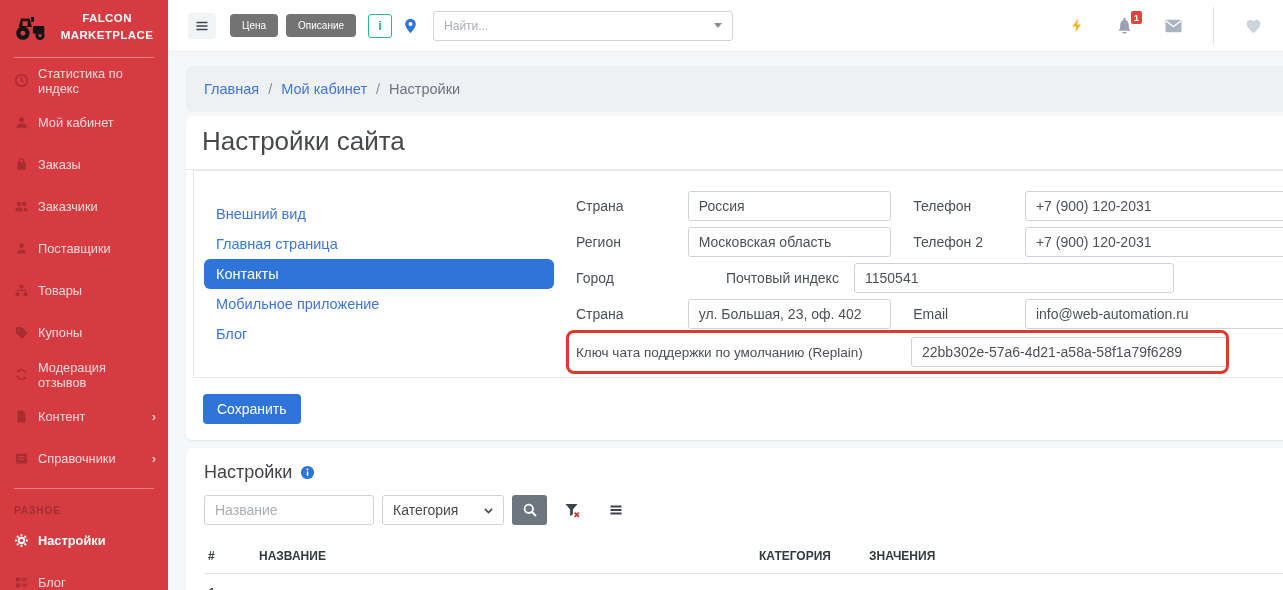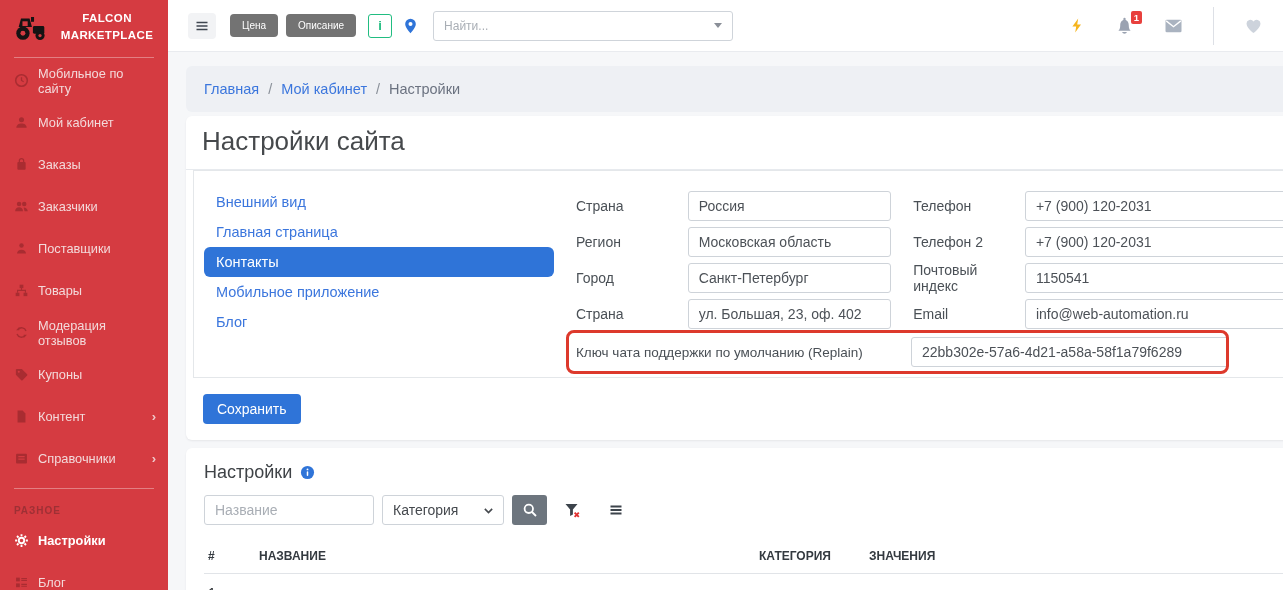--- a/index.html
+++ b/index.html
@@ -39,21 +39,21 @@
   .breadcrumb { width:1120px; height:46px; background:#eef0f4; border-radius:6px; display:flex; align-items:center; padding:0 18px; font-size:14.5px; margin-bottom:4px; }
   .bc-link { color:#3b76dd; cursor:pointer; }
   .bc-sep { color:#8a9099; margin:0 9px; }
   .bc-cur { color:#6b7280; }
 
   .card { width:1120px; background:#fff; border-radius:6px; box-shadow:0 1px 2px rgba(33,40,50,.08); }
   .card1 { margin-bottom:8px; }
   .page-title { font-size:26px; font-weight:400; color:#46494c; padding:10px 16px 12px 16px; border-bottom:1px solid #e7eaee; }
 
   .panel { margin-left:7px; border:1px solid #e4e7ea; display:flex; width:1113px; }
-  .tabs-col { width:370px; flex:none; padding:16px 10px; }
+  .tabs-col { width:370px; flex:none; padding:28px 10px; }
   .tab-item { height:30px; line-height:30px; padding-left:12px; font-size:14.5px; color:#3b76dd; border-radius:6px; cursor:pointer; }
   .tab-item.active { background:#2f74d8; color:#fff; }
   .form-col { flex:none; width:743px; padding:20px 0 10px 12px; }
   .f-row { display:flex; align-items:center; height:30px; margin-bottom:6px; }
   .f-label { width:128px; font-size:14px; color:#4a5056; }
   .inp { height:30px; border:1px solid #ced3d9; border-radius:3px; padding:0 10px; font-size:14px; color:#4c5157; font-family:inherit; outline:none; background:#fff; }
   .inp1 { width:230px; }
   .f-gap { width:22px; flex:none; }
   .inp2 { width:320px; }
   .hl-row { position:relative; display:flex; align-items:center; height:30px; margin-top:8px; }
@@ -106,21 +106,21 @@
     </div>
     <div class="s-div"></div>
 
     <div class="s-item">
       <span style="display:flex;">
           <svg width="15" height="15" viewBox="0 0 16 16">
             <circle cx="8" cy="8" r="6.2" fill="none" stroke="currentColor" stroke-width="1.6"></circle>
             <path d="M8 4.6V8l2.3 1.4" fill="none" stroke="currentColor" stroke-width="1.4"></path>
           </svg>
         </span>
-      <span>Мобильное по сайту</span>
+      <span>Статистика по индекс</span>
     </div>
     <div class="s-item">
       <span style="display:flex;">
           <svg width="15" height="15" viewBox="0 0 16 16">
             <circle cx="8" cy="5" r="2.7" fill="currentColor"></circle>
             <path d="M2.5 13.6c0-3 2.5-4.6 5.5-4.6s5.5 1.6 5.5 4.6z" fill="currentColor"></path>
           </svg>
         </span>
       <span>Мой кабинет</span>
     </div>
@@ -160,36 +160,36 @@
             <rect x="1.8" y="10.4" width="4" height="3.6" fill="currentColor"></rect>
             <rect x="10.2" y="10.4" width="4" height="3.6" fill="currentColor"></rect>
             <path d="M8 5.4v2.4M3.8 10.4V7.8h8.4v2.6" fill="none" stroke="currentColor" stroke-width="1.2"></path>
           </svg>
         </span>
       <span>Товары</span>
     </div>
     <div class="s-item">
       <span style="display:flex;">
           <svg width="15" height="15" viewBox="0 0 16 16">
+            <path d="M2 8.3V3a1 1 0 0 1 1-1h5.3L14 7.7a1 1 0 0 1 0 1.4l-4.9 4.9a1 1 0 0 1-1.4 0z" fill="currentColor"></path>
+            <circle cx="5.1" cy="5.1" r="1.1" fill="#d53b41"></circle>
+          </svg>
+        </span>
+      <span>Купоны</span>
+    </div>
+    <div class="s-item">
+      <span style="display:flex;">
+          <svg width="15" height="15" viewBox="0 0 16 16">
             <path d="M12.8 6.3A5 5 0 0 0 4.2 4.9" fill="none" stroke="currentColor" stroke-width="1.5"></path>
             <path d="M3.2 9.7a5 5 0 0 0 8.6 1.4" fill="none" stroke="currentColor" stroke-width="1.5"></path>
             <path d="M5.6 2.2v3.4H2.2z" fill="currentColor"></path>
             <path d="M10.4 13.8v-3.4h3.4z" fill="currentColor"></path>
           </svg>
         </span>
       <span>Модерация отзывов</span>
-    </div>
-    <div class="s-item">
-      <span style="display:flex;">
-          <svg width="15" height="15" viewBox="0 0 16 16">
-            <path d="M2 8.3V3a1 1 0 0 1 1-1h5.3L14 7.7a1 1 0 0 1 0 1.4l-4.9 4.9a1 1 0 0 1-1.4 0z" fill="currentColor"></path>
-            <circle cx="5.1" cy="5.1" r="1.1" fill="#d53b41"></circle>
-          </svg>
-        </span>
-      <span>Купоны</span>
     </div>
     <div class="s-item">
       <span style="display:flex;">
           <svg width="15" height="15" viewBox="0 0 16 16">
             <path d="M3.8 1.6h5.4l3 3.2v9.6H3.8z" fill="currentColor"></path>
           </svg>
         </span>
       <span>Контент</span>
       <span class="chev">›</span>
     </div>
@@ -315,21 +315,20 @@
             </div>
             <div class="f-row">
               <span class="f-label">Регион</span>
               <input class="inp inp1" value="Московская область" style="">
               <span class="f-gap"></span>
               <span class="f-label">Телефон 2</span>
               <input class="inp inp2" value="+7 (900) 120-2031" style="">
             </div>
             <div class="f-row">
               <span class="f-label">Город</span>
-              <input class="inp inp1" value="Санкт-Петербург" style="">
               <span class="f-gap"></span>
               <span class="f-label">Почтовый индекс</span>
               <input class="inp inp2" value="1150541" style="">
             </div>
             <div class="f-row">
               <span class="f-label">Страна</span>
               <input class="inp inp1" value="ул. Большая, 23, оф. 402" style="">
               <span class="f-gap"></span>
               <span class="f-label">Email</span>
               <input class="inp inp2" value="info@web-automation.ru" style="">

